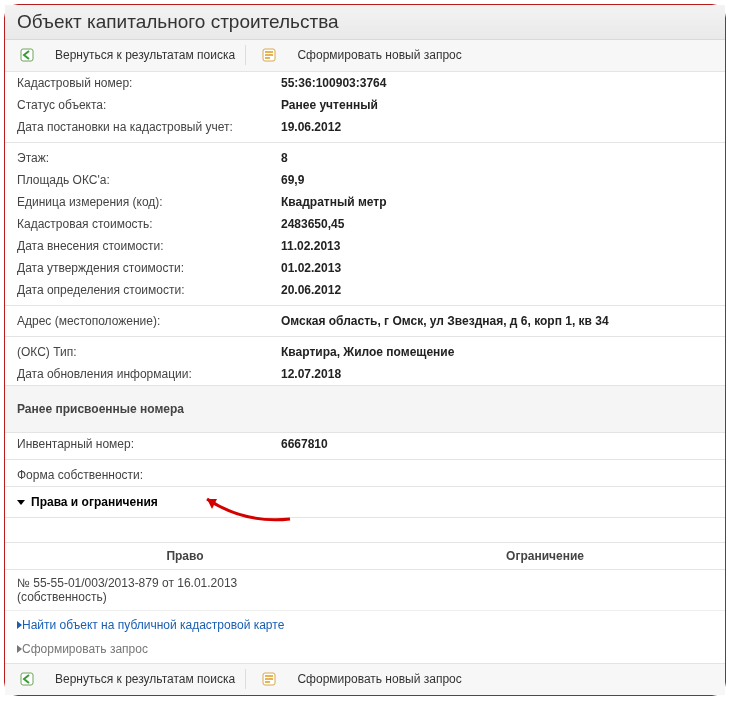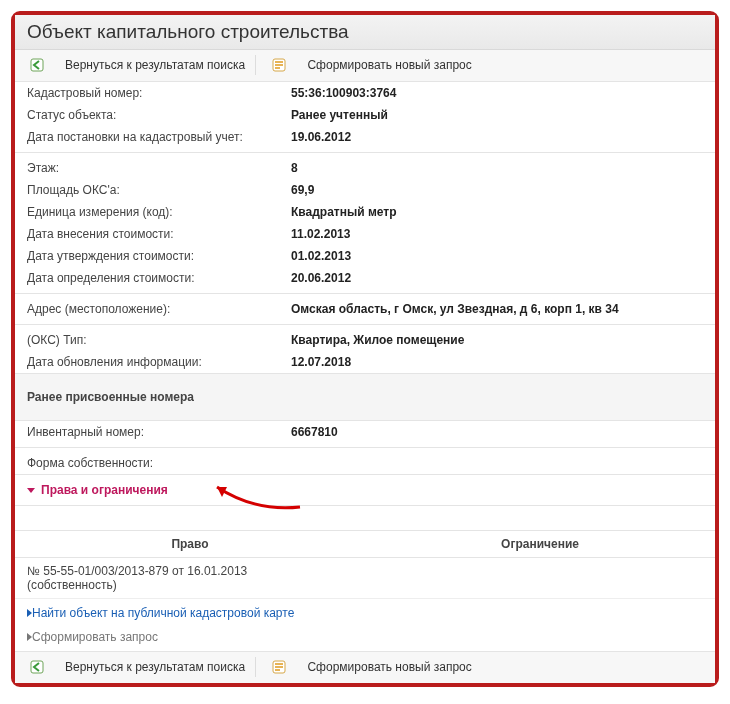--- a/index.html
+++ b/index.html
@@ -5,23 +5,23 @@
   html, body {
     margin: 0;
     padding: 0;
     background: #fff;
     font-family: Arial, Helvetica, sans-serif;
     font-size: 12px;
     color: #333;
     width: 730px;
   }
   .card {
-    border: 4px solid #b91c1c;
-    border-radius: 9px;
-    margin: 11px;
+    border: 1px solid #b91c1c;
+    border-radius: 14px;
+    margin: 4px;
     background: #fff;
   }
   .titlebar {
     background: linear-gradient(#f3f3f3, #e9e9e9);
     border-bottom: 1px solid #d9d9d9;
     padding: 6px 12px;
   }
   .titlebar h1 {
     margin: 0;
     font-size: 19px;
@@ -86,21 +86,21 @@
     color: #444;
   }
   .accordion {
     border-top: 1px solid #e4e4e4;
     padding: 8px 12px;
     background: #fff;
     display: flex;
     align-items: center;
     gap: 6px;
     font-weight: bold;
-    color: #be185d;
+    color: #000000;
     cursor: pointer;
     position: relative;
   }
   .rights-block {
     border-top: 1px solid #e4e4e4;
   }
   .rights-head {
     display: flex;
     font-weight: bold;
     color: #444;
@@ -212,20 +212,24 @@
         </tr>
     <tr>
           <td class="label">Площадь ОКС'а:</td>
           <td class="value">69,9</td>
         </tr>
     <tr>
           <td class="label">Единица измерения (код):</td>
           <td class="value">Квадратный метр</td>
         </tr>
     <tr>
+          <td class="label">Кадастровая стоимость:</td>
+          <td class="value">2483650,45</td>
+        </tr>
+    <tr>
           <td class="label">Дата внесения стоимости:</td>
           <td class="value">11.02.2013</td>
         </tr>
     <tr>
           <td class="label">Дата утверждения стоимости:</td>
           <td class="value">01.02.2013</td>
         </tr>
     <tr>
           <td class="label">Дата определения стоимости:</td>
           <td class="value">20.06.2012</td>

